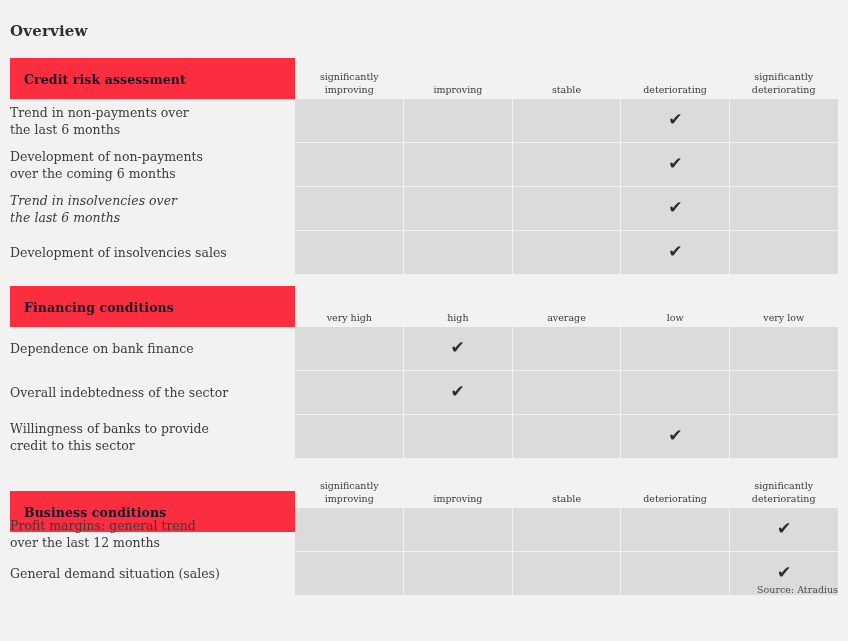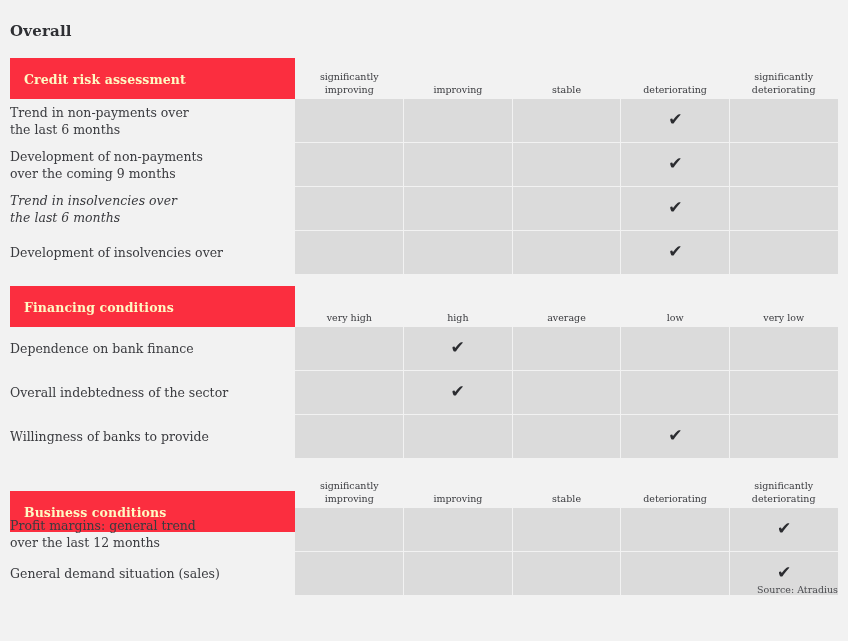--- a/index.html
+++ b/index.html
@@ -43,21 +43,21 @@
     top: 0;
     width: 285px;
     height: 41px;
     background: #fb2e3f;
   }
   .cat-banner-label {
     position: absolute;
     left: 14px;
     top: 50%;
     transform: translateY(-50%);
-    color: #fef9c3;
+    color: #0f172a;
     font-family: "DejaVu Serif", "Liberation Serif", serif;
     font-weight: bold;
     font-size: 12.5px;
     letter-spacing: .1px;
     white-space: nowrap;
   }
 
   
   .col-headers {
     position: absolute;
@@ -135,21 +135,21 @@
     font-size: 9.5px;
     color: #4a4b4f;
     white-space: nowrap;
   }
 </style>
 </head>
 <body>
 
 <div>
 
-  <div class="page-title">Overall</div>
+  <div class="page-title">Overview</div>
 
   <div id="sections-root">
       <div class="section" style="top: 58px;">
         <div class="cat-banner" style="background: rgb(251, 46, 63);">
           <div class="cat-banner-label">Credit risk assessment</div>
         </div>
         <div class="col-headers">
           <div class="col-header">
             <span>significantly</span>
             <span>improving</span>
@@ -171,32 +171,32 @@
         <div class="row-labels">
           <div class="row-label" style="height: 43px; margin-bottom: 1px;">
             <div>
               <span>Trend in non-payments over</span>
               <span>the last 6 months</span>
             </div>
           </div>
           <div class="row-label" style="height: 43px; margin-bottom: 1px;">
             <div>
               <span>Development of non-payments</span>
-              <span>over the coming 9 months</span>
+              <span>over the coming 6 months</span>
             </div>
           </div>
           <div class="row-label" style="height: 43px; margin-bottom: 1px; font-style: italic;">
             <div>
               <span>Trend in insolvencies over</span>
               <span>the last 6 months</span>
             </div>
           </div>
           <div class="row-label" style="height: 43px; margin-bottom: 1px;">
             <div>
-              <span>Development of insolvencies over</span>
+              <span>Development of insolvencies sales</span>
             </div>
           </div>
         </div>
         <div class="grid">
           <div class="grid-row" style="height: 43px;">
             <div class="cell" style="background: rgb(219, 219, 219);">
               <span class="check hidden">✔</span>
             </div>
             <div class="cell" style="background: rgb(219, 219, 219);">
               <span class="check hidden">✔</span>
@@ -292,20 +292,21 @@
             </div>
           </div>
           <div class="row-label" style="height: 43px; margin-bottom: 1px;">
             <div>
               <span>Overall indebtedness of the sector</span>
             </div>
           </div>
           <div class="row-label" style="height: 43px; margin-bottom: 1px;">
             <div>
               <span>Willingness of banks to provide</span>
+              <span>credit to this sector</span>
             </div>
           </div>
         </div>
         <div class="grid">
           <div class="grid-row" style="height: 43px;">
             <div class="cell" style="background: rgb(219, 219, 219);">
               <span class="check hidden">✔</span>
             </div>
             <div class="cell" style="background: rgb(219, 219, 219);">
               <span class="check">✔</span>

